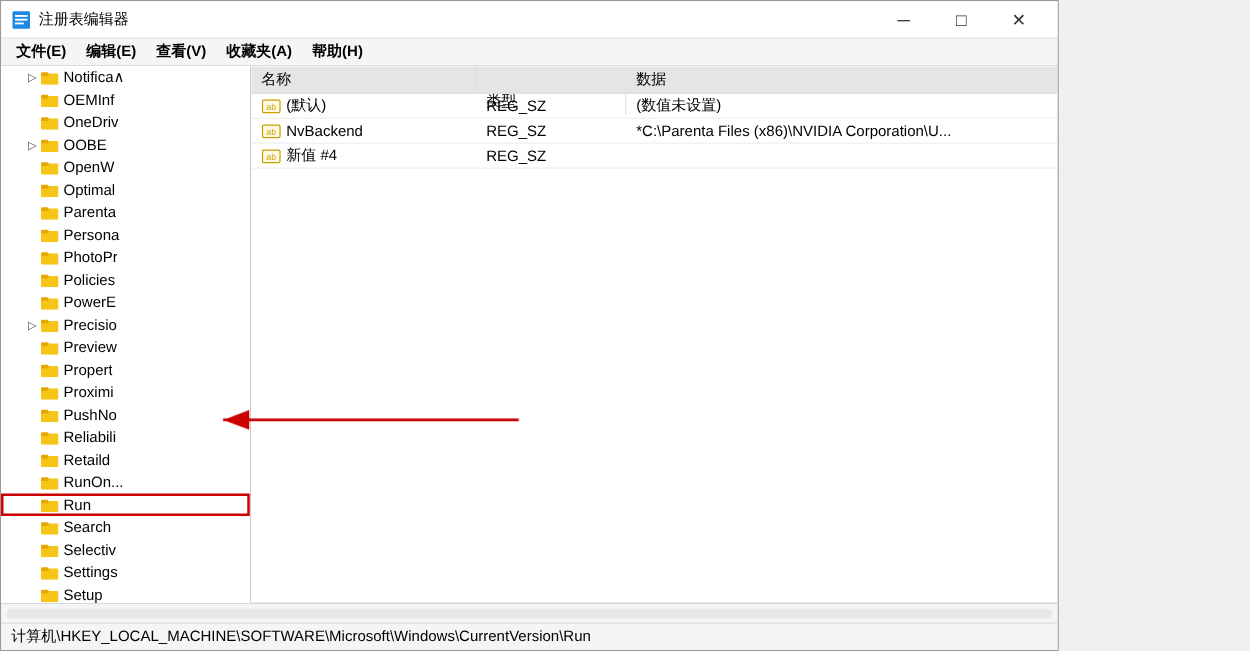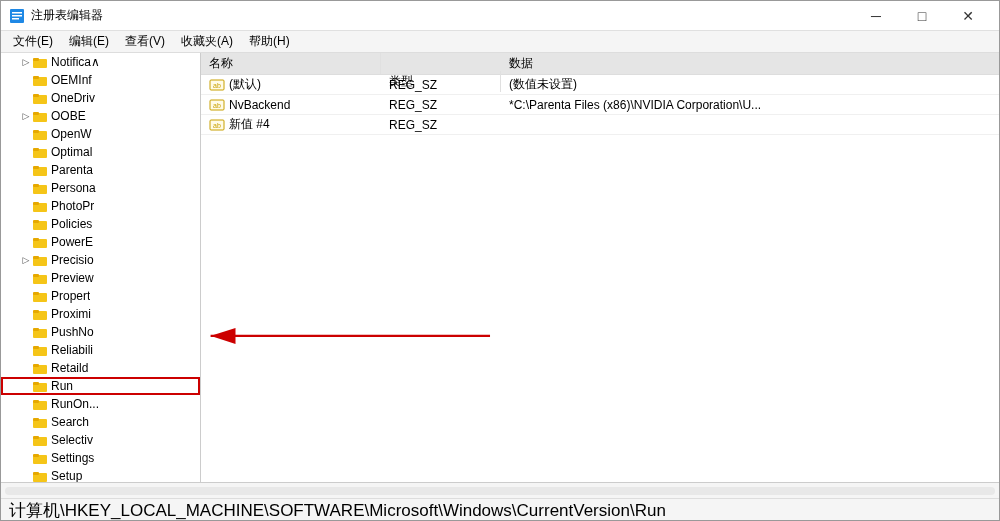--- a/index.html
+++ b/index.html
@@ -5,21 +5,21 @@
     * { margin: 0; padding: 0; box-sizing: border-box; }
     body {
       font-family: 'Microsoft YaHei', SimSun, sans-serif;
       font-size: 12px;
       background: #f0f0f0;
       width: 1000px;
       height: 521px;
       overflow: hidden;
     }
     .window {
-      width: 1000px;
+      width: 847px;
       height: 521px;
       background: #fff;
       border: 1px solid #999;
       display: flex;
       flex-direction: column;
     }
     .title-bar {
       background: #fff;
       height: 30px;
       display: flex;
@@ -58,20 +58,21 @@
       font-size: 14px;
       color: #333;
     }
     .menu-bar {
       height: 22px;
       display: flex;
       align-items: center;
       background: #f5f5f5;
       border-bottom: 1px solid #ddd;
       padding: 0 4px;
+      font-weight: bold;
     }
     .menu-item {
       padding: 2px 8px;
       cursor: pointer;
       font-size: 12px;
       color: #000;
     }
     .tree-pane {
       width: 200px;
       min-width: 200px;
@@ -167,23 +168,23 @@
     .reg-icon {
       width: 16px;
       height: 16px;
       flex-shrink: 0;
     }
     .status-bar {
       height: 22px;
       background: #f5f5f5;
       border-top: 1px solid #ddd;
       display: flex;
-      align-items: flex-start;
+      align-items: center;
       padding: 0 8px;
-      font-size: 17px;
+      font-size: 12px;
       color: #000;
     }
     .content-wrapper {
       position: relative;
       display: flex;
       flex: 1;
       overflow: hidden;
     }
     .arrow-svg {
       position: absolute;
@@ -451,40 +452,40 @@
         <span class="expand-btn"> </span>
         <span class="folder-icon">
           <svg class="folder-svg" viewBox="0 0 14 12" fill="none">
               <rect x="0" y="3" width="14" height="9" rx="1" fill="#f5c518"></rect>
               <rect x="0" y="2" width="6" height="3" rx="1" fill="#e6a800"></rect>
             </svg>
         </span>
         <span class="tree-label">Retaild</span>
       </div>
 
+      <div class="tree-item indent-1">
+        <span class="expand-btn"> </span>
+        <span class="folder-icon">
+          <svg class="folder-svg" viewBox="0 0 14 12" fill="none">
+              <rect x="0" y="3" width="14" height="9" rx="1" fill="#f5c518"></rect>
+              <rect x="0" y="2" width="6" height="3" rx="1" fill="#e6a800"></rect>
+            </svg>
+        </span>
+        <span class="tree-label">RunOn...</span>
+      </div>
+
       <div class="tree-item indent-1" style="background:#fff; outline: 2px solid #cc0000; outline-offset: -2px; position:relative; z-index:5;">
         <span class="expand-btn"> </span>
         <span class="folder-icon">
           <svg class="folder-svg" viewBox="0 0 14 12" fill="none">
               <rect x="0" y="3" width="14" height="9" rx="1" fill="#f5c518"></rect>
               <rect x="0" y="2" width="6" height="3" rx="1" fill="#e6a800"></rect>
             </svg>
         </span>
         <span class="tree-label">Run</span>
-      </div>
-
-      <div class="tree-item indent-1">
-        <span class="expand-btn"> </span>
-        <span class="folder-icon">
-          <svg class="folder-svg" viewBox="0 0 14 12" fill="none">
-              <rect x="0" y="3" width="14" height="9" rx="1" fill="#f5c518"></rect>
-              <rect x="0" y="2" width="6" height="3" rx="1" fill="#e6a800"></rect>
-            </svg>
-        </span>
-        <span class="tree-label">RunOn...</span>
       </div>
 
       <div class="tree-item indent-1">
         <span class="expand-btn"> </span>
         <span class="folder-icon">
           <svg class="folder-svg" viewBox="0 0 14 12" fill="none">
               <rect x="0" y="3" width="14" height="9" rx="1" fill="#f5c518"></rect>
               <rect x="0" y="2" width="6" height="3" rx="1" fill="#e6a800"></rect>
             </svg>
         </span>

